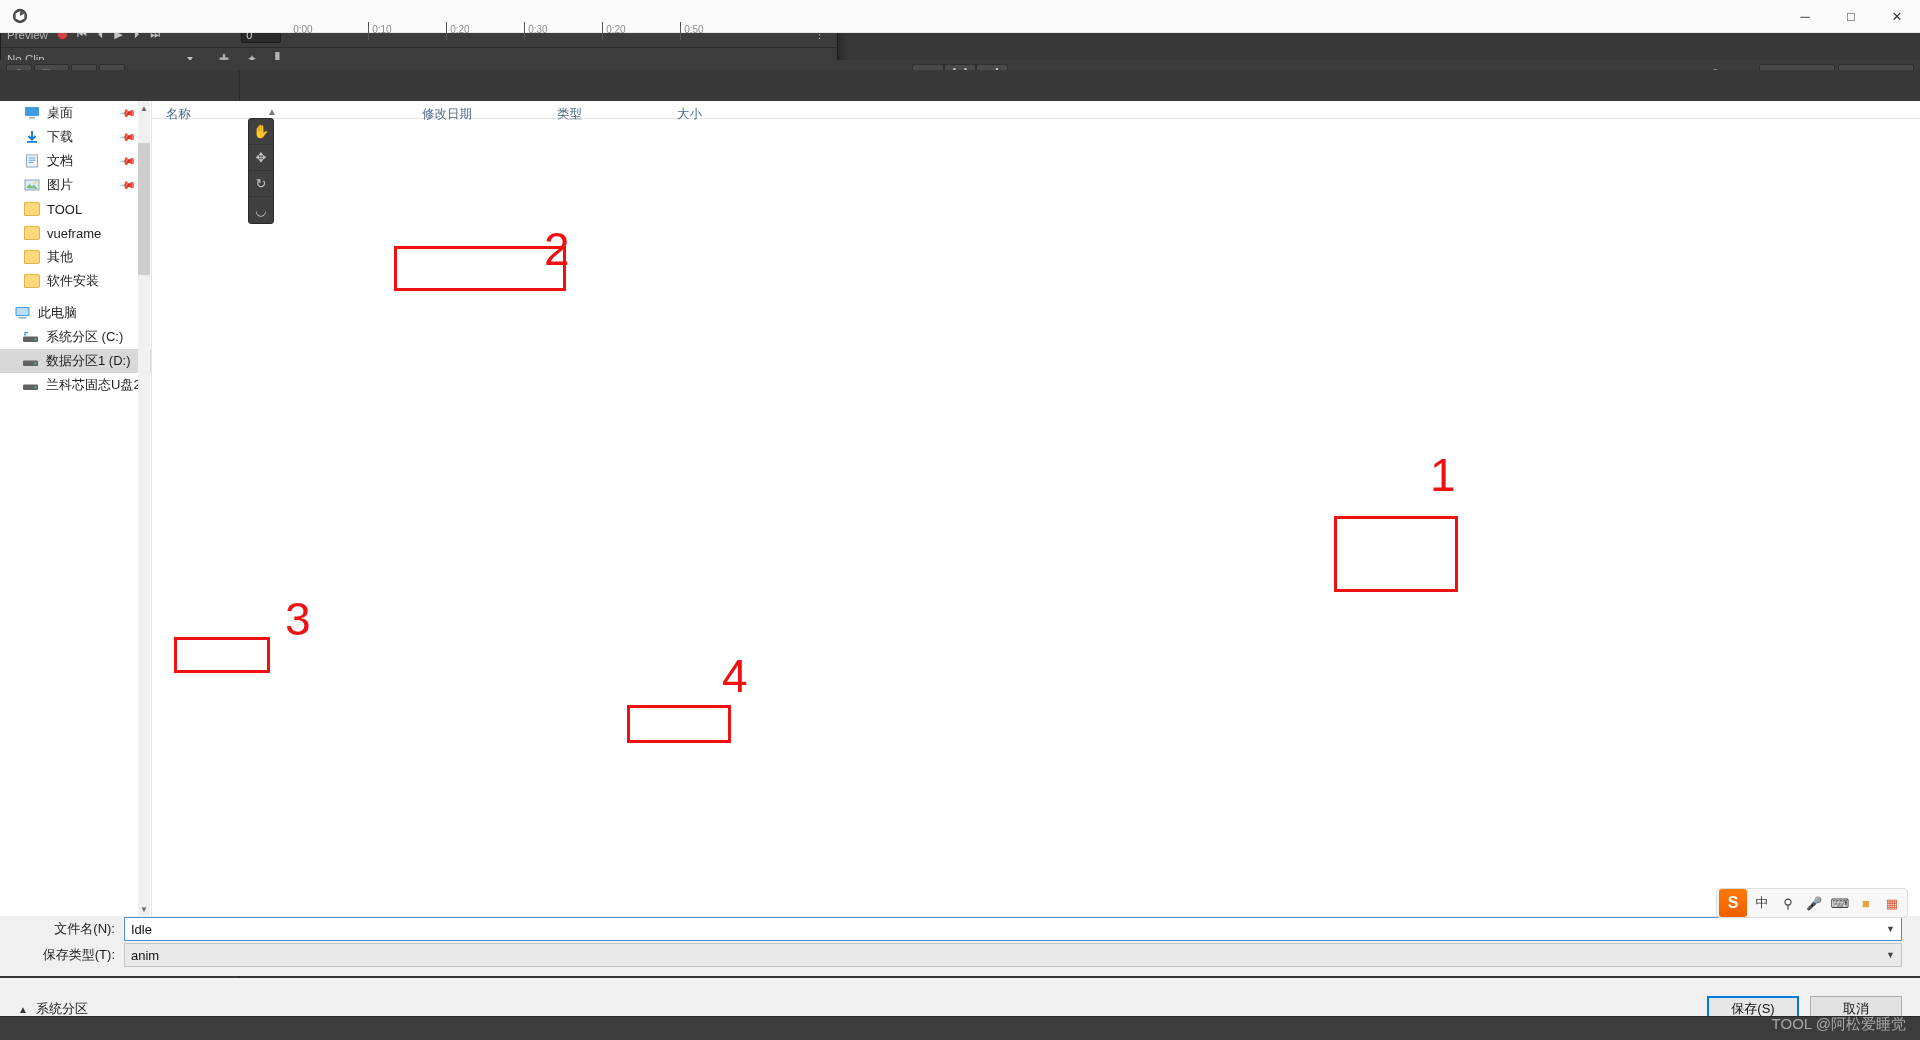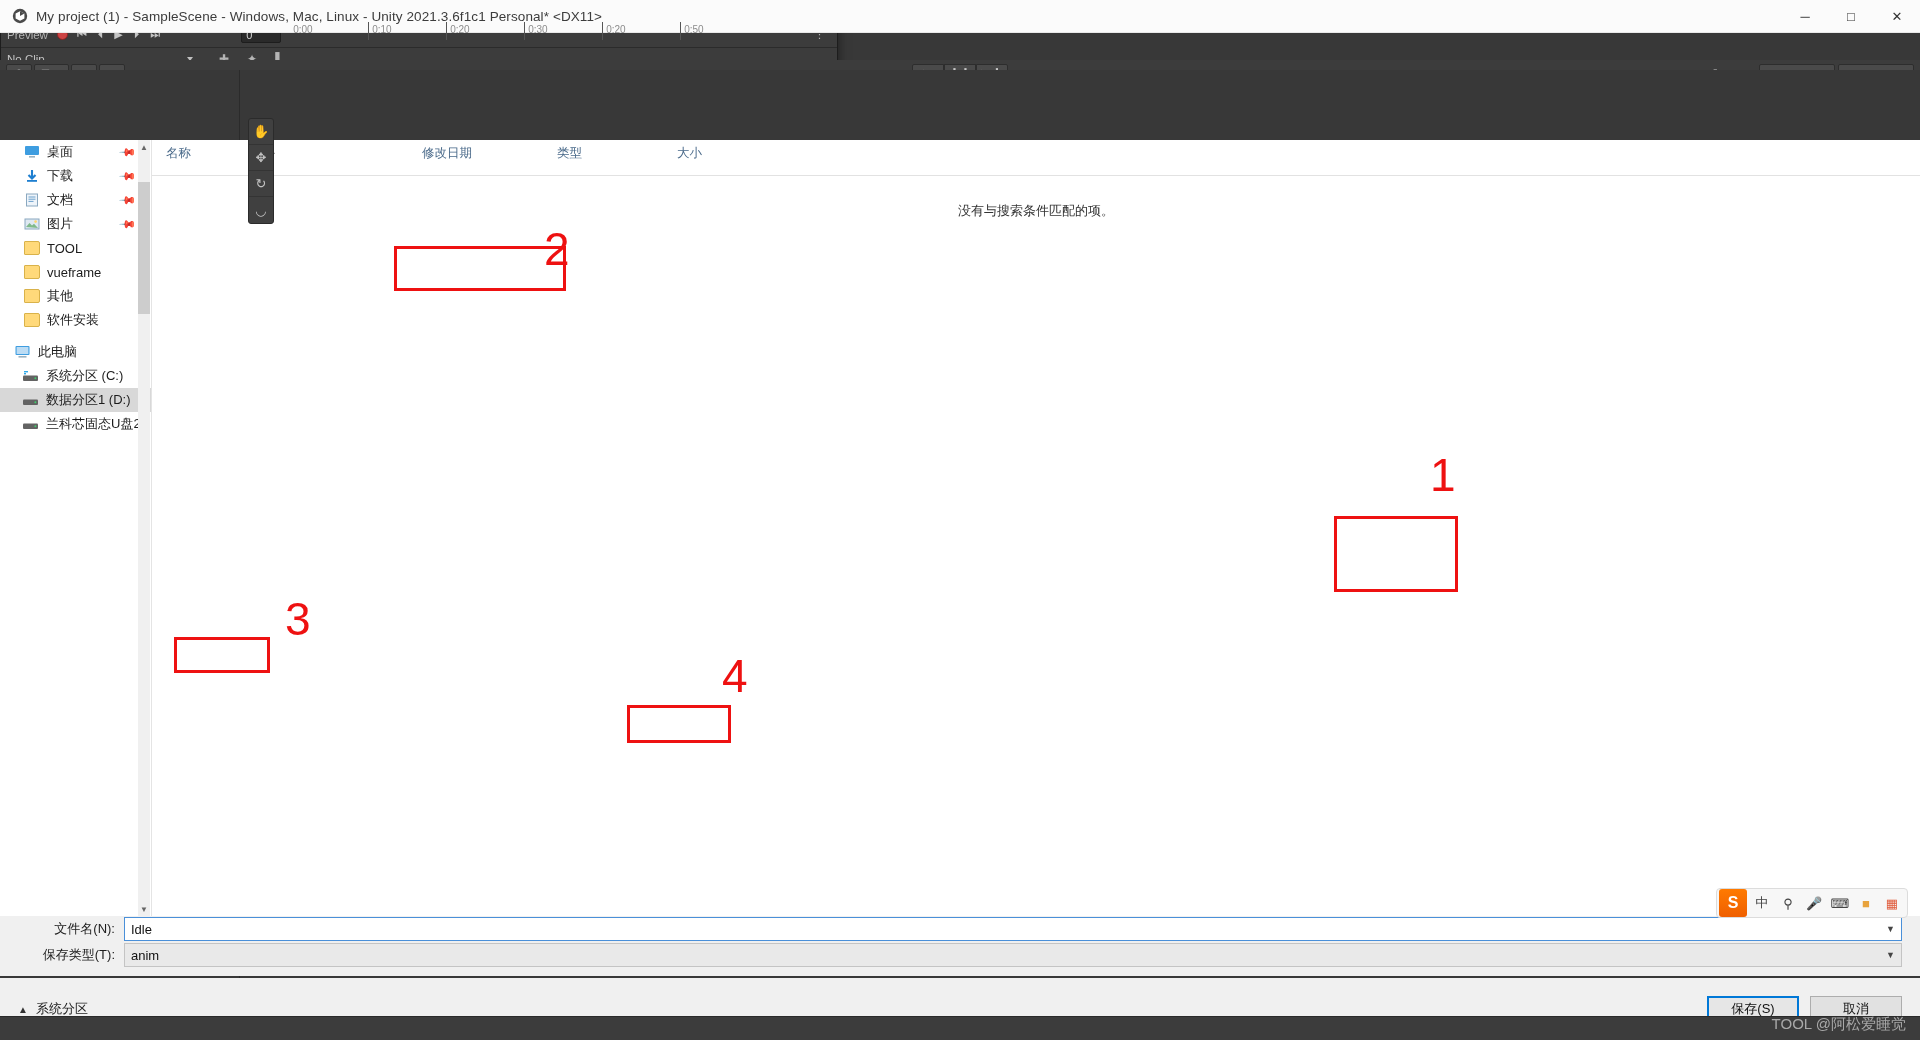--- a/index.html
+++ b/index.html
@@ -313,36 +313,36 @@
   }
   .fd-cmdbar {
     height: 32px; background: #f5f5f5; border-bottom: 1px solid #dcdcdc;
     display: flex; align-items: center; padding: 0 12px; gap: 22px; color: #222; font-size: 13px;
   }
   .cmd-right { margin-left: auto; display: flex; align-items: center; gap: 14px; }
   .view-ico { display: flex; align-items: center; gap: 4px; color: #333; font-size: 13px; }
   .help-ico { width: 19px; height: 19px; border-radius: 50%; background: #2d7fd3;
               color: #fff; display: flex; align-items: center; justify-content: center;
               font-size: 12px; font-weight: bold; }
-  .fd-main { position: absolute; left: 0; top: 101px; right: 0; bottom: 124px; display: flex; background: #fff; margin-top: 39px; }
+  .fd-main { position: absolute; left: 0; top: 101px; right: 0; bottom: 124px; display: flex; background: #fff; }
   .fd-side { width: 152px; background: #fff; position: relative; overflow: hidden;
              border-right: 1px solid #e4e4e4; }
   .side-row {
     height: 24px; display: flex; align-items: center; padding-left: 24px;
     color: #1c1c1c; font-size: 13px; gap: 7px; position: relative;
   }
   .side-row.sel { background: #d8d8d8; }
   .side-row .pin { position: absolute; right: 16px; color: #8b8b8b; font-size: 11px; transform: rotate(45deg); }
   .side-scroll { position: absolute; right: 1px; top: 0; width: 12px; bottom: 0; background: #f0f0f0; }
   .side-thumb { position: absolute; left: 0; top: 42px; width: 12px; height: 132px; background: #cdcdcd; }
   .side-arrow { position: absolute; left: 0; width: 12px; height: 14px; color: #666;
                 display: flex; align-items: center; justify-content: center; font-size: 8px; }
   .fd-files { flex: 1; background: #fff; position: relative; }
   .files-head {
-    height: 36px; border-bottom: 1px solid #e2e2e2; display: flex; align-items: center;
+    height: 18px; border-bottom: 1px solid #e2e2e2; display: flex; align-items: center;
     color: #4a6a8a; font-size: 12.5px; position: relative;
   }
   .fh-col { position: absolute; top: 5px; }
   .fd-empty { position: absolute; left: 0; right: 0; top: 62px; text-align: center;
               color: #333; font-size: 13px; }
   .fd-fields { position: absolute; left: 0; right: 0; bottom: 64px; height: 60px;
                background: #f0f0f0; }
   .field-row { height: 26px; display: flex; align-items: center; }
   .field-lbl { width: 124px; text-align: right; padding-right: 9px; color: #1c1c1c; font-size: 13px; }
   .field-in {
@@ -393,21 +393,20 @@
 <body>
 
 <div id="root">
 
   <div class="titlebar">
     <svg class="unity-logo" viewBox="0 0 16 16">
       <circle cx="8" cy="8" r="7.2" fill="#4a4a4a"></circle>
       <path d="M8 3.2 L12.4 5.6 L12.4 10.4 L8 12.8 L3.6 10.4 L3.6 5.6 Z" fill="#fff"></path>
       <path d="M8 3.2 L12.4 5.6 L8 8 Z" fill="#4a4a4a"></path>
     </svg>
-    <span class="title-text">My project (1) - SampleScene - Windows, Mac, Linux - Unity 2021.3.6f1c1 Personal* &lt;DX11&gt;</span>
     <div class="winbtns">
       <div class="winbtn">─</div>
       <div class="winbtn">□</div>
       <div class="winbtn close">✕</div>
     </div>
   </div>
 
 
   <div class="unity-toolbar">
     <div class="tb-group">
@@ -1122,21 +1121,20 @@
       </div>
 
       <div class="fd-files">
         <div class="files-head">
           <span class="fh-col" style="left:14px">名称</span>
           <span class="fh-col" style="left:115px;color:#777;font-size:10px">▲</span>
           <span class="fh-col" style="left:270px">修改日期</span>
           <span class="fh-col" style="left:405px">类型</span>
           <span class="fh-col" style="left:525px">大小</span>
         </div>
-        <div class="fd-empty">没有与搜索条件匹配的项。</div>
       </div>
     </div>
 
     <div class="fd-fields">
       <div class="field-row">
         <span class="field-lbl">文件名(N):</span>
         <div class="field-in">
           <span>Idle</span>
           <span style="color:#444;font-size:9px">▼</span>
         </div>

